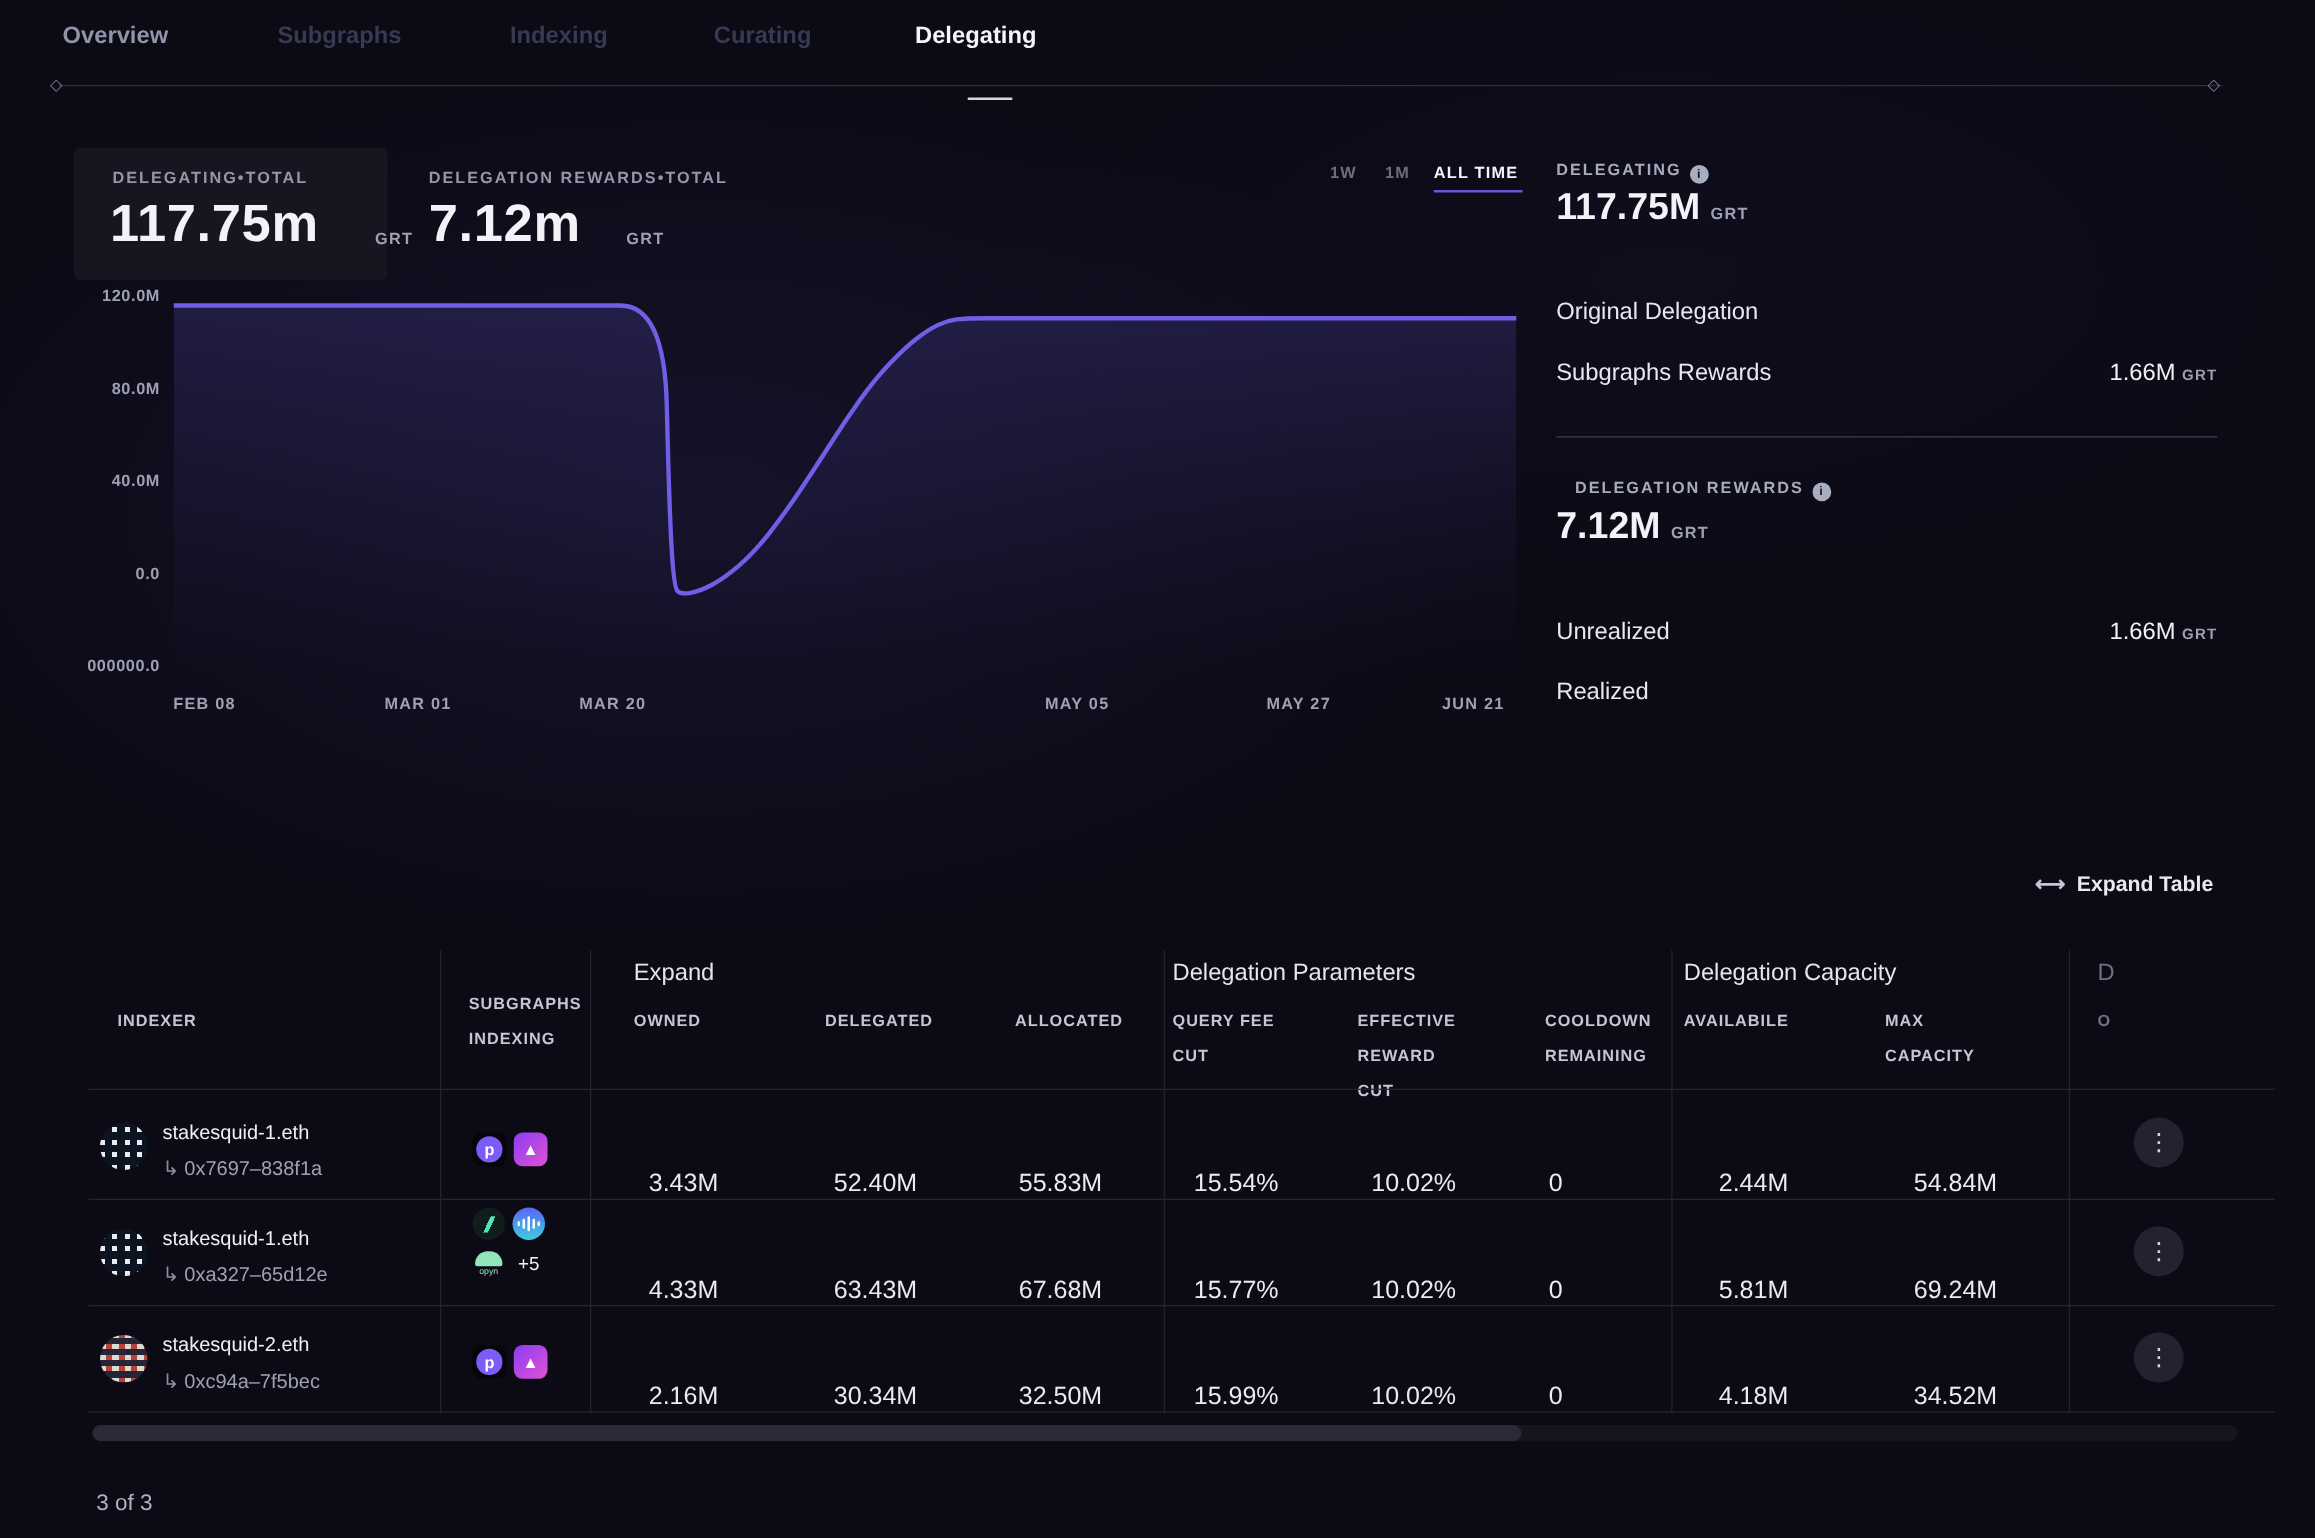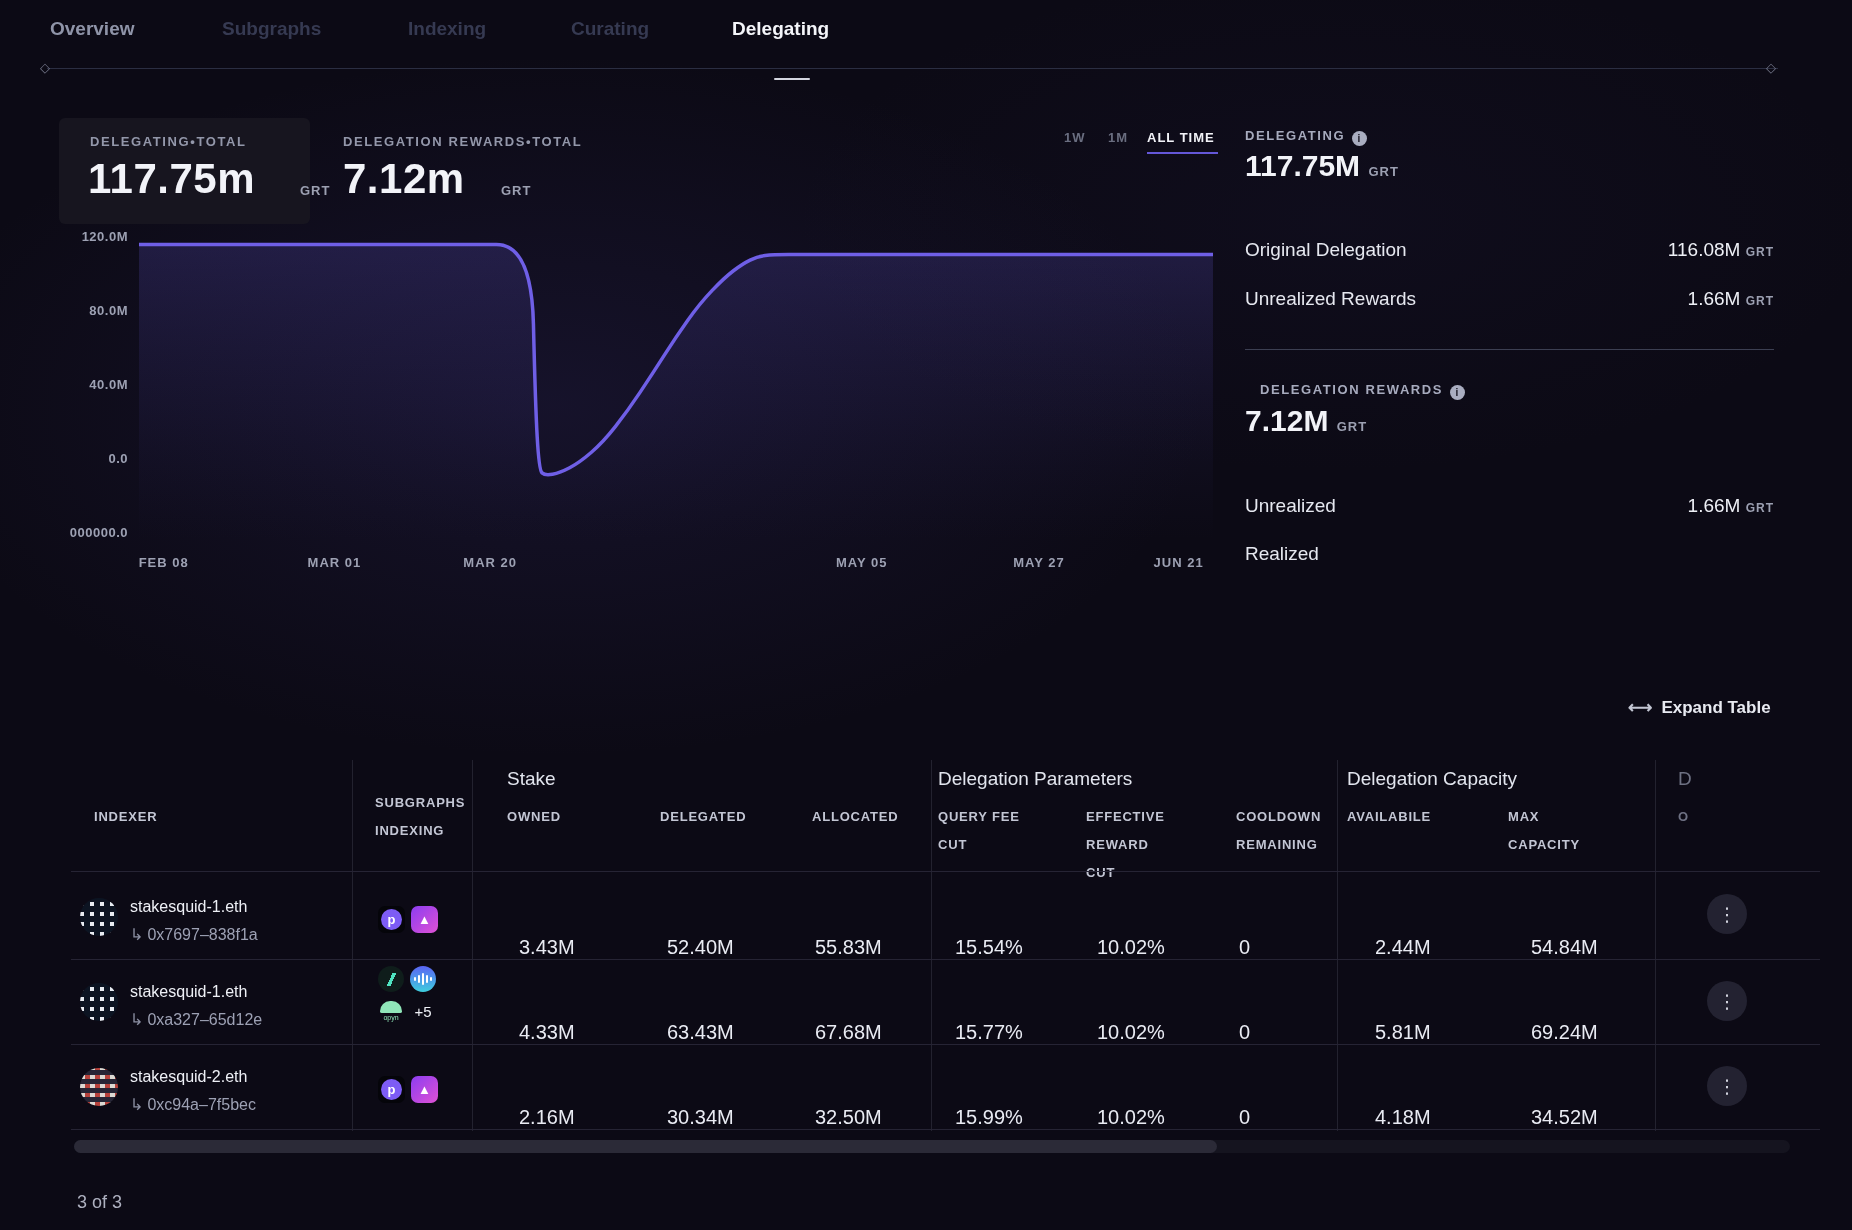--- a/index.html
+++ b/index.html
@@ -106,26 +106,22 @@
 
   <div class="abs panel-label" style="left:1245px;top:128px;">
     <span>DELEGATING</span><span class="info-dot">i</span>
   </div>
   <div class="abs panel-big" style="left:1245px;top:149px;">
     <span>117.75M</span>
     <span class="unit">GRT</span>
   </div>
 
   <div class="abs panel-row-label" style="left:1245px;top:239px;">Original Delegation</div>
-  <div class="abs panel-row-value" style="left:1245px;top:239px;width:529px;">
-    <span>116.08M</span>
-    <span class="unit">GRT</span>
-  </div>
-
-  <div class="abs panel-row-label" style="left:1245px;top:288px;">Unrealized Rewards</div>
+
+  <div class="abs panel-row-label" style="left:1245px;top:288px;">Subgraphs Rewards</div>
   <div class="abs panel-row-value" style="left:1245px;top:288px;width:529px;">
     <span>1.66M</span>
     <span class="unit">GRT</span>
   </div>
 
   <div class="abs" style="left:1245px;top:349px;width:529px;height:1px;background:#3c3f52;"></div>
 
   <div class="abs panel-label" style="left:1245px;top:382px;padding-left:15px;">
     <span>DELEGATION REWARDS</span><span class="info-dot">i</span>
   </div>
@@ -164,21 +160,21 @@
       </linearGradient>
     </defs>
     <path id="area-path" d="M 0,18.4 Q 322.2,18.4 357.3735,18.4 Q 392.54699999999997,18.4 394.4265,97.95 Q 396.306,177.5 398.1855,210.8 Q 400.065,244.10000000000002 403.0185,246.875 Q 405.972,249.65 413.49,248.2625 Q 421.00800000000004,246.875 430.674,241.78750000000002 Q 440.34,236.70000000000002 452.154,226.52500000000003 Q 463.968,216.35000000000002 476.319,200.625 Q 488.67,184.9 501.02099999999996,166.4 Q 513.372,147.9 525.1859999999999,129.4 Q 537,110.9 548.8140000000001,94.25 Q 560.628,77.60000000000001 572.979,64.65 Q 585.33,51.7 594.4590000000001,44.7625 Q 603.5880000000001,37.825 611.106,34.125 Q 618.6239999999999,30.425 626.1419999999999,29.5 Q 633.66,28.575 649.77,28.575 Q 665.88,28.575 869.94,28.575 L 1074,28.575 L 1074,314 L 0,314 Z" fill="url(#areaGrad)"></path>
     <path id="line-path" fill="none" stroke-width="3.5" stroke-linejoin="round" stroke-linecap="round" d="M 0,18.4 Q 322.2,18.4 357.3735,18.4 Q 392.54699999999997,18.4 394.4265,97.95 Q 396.306,177.5 398.1855,210.8 Q 400.065,244.10000000000002 403.0185,246.875 Q 405.972,249.65 413.49,248.2625 Q 421.00800000000004,246.875 430.674,241.78750000000002 Q 440.34,236.70000000000002 452.154,226.52500000000003 Q 463.968,216.35000000000002 476.319,200.625 Q 488.67,184.9 501.02099999999996,166.4 Q 513.372,147.9 525.1859999999999,129.4 Q 537,110.9 548.8140000000001,94.25 Q 560.628,77.60000000000001 572.979,64.65 Q 585.33,51.7 594.4590000000001,44.7625 Q 603.5880000000001,37.825 611.106,34.125 Q 618.6239999999999,30.425 626.1419999999999,29.5 Q 633.66,28.575 649.77,28.575 Q 665.88,28.575 869.94,28.575 L 1074,28.575" stroke="#6f5fe6"></path>
   </svg>
 
   <div class="expand-btn">
     <span class="gl">⟷</span><span>Expand Table</span>
   </div>
 
-  <div class="tgroup" style="left:507px;">Stake</div>
+  <div class="tgroup" style="left:507px;">Expand</div>
   <div class="tgroup" style="left:938px;">Delegation Parameters</div>
   <div class="tgroup" style="left:1347px;">Delegation Capacity</div>
   <div class="tgroup trunc" style="left:1678px;">D</div>
 
   <div class="thead" style="left:94px;top:803px;">INDEXER</div>
   <div class="thead" style="left:375px;top:789px;width:100px;">SUBGRAPHS INDEXING</div>
   <div class="thead" style="left:507px;top:803px;">OWNED</div>
   <div class="thead" style="left:660px;top:803px;">DELEGATED</div>
   <div class="thead" style="left:812px;top:803px;">ALLOCATED</div>
   <div class="thead" style="left:938px;top:803px;width:95px;">QUERY FEE CUT</div>

